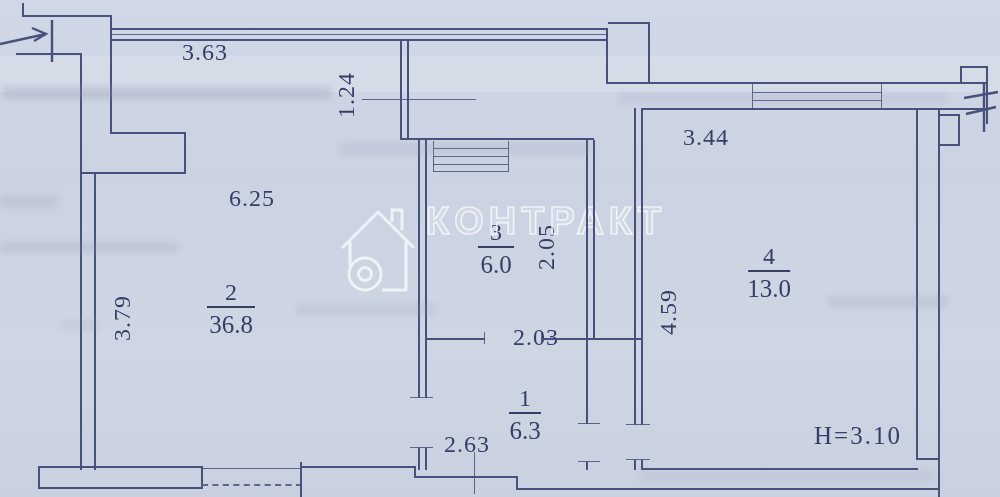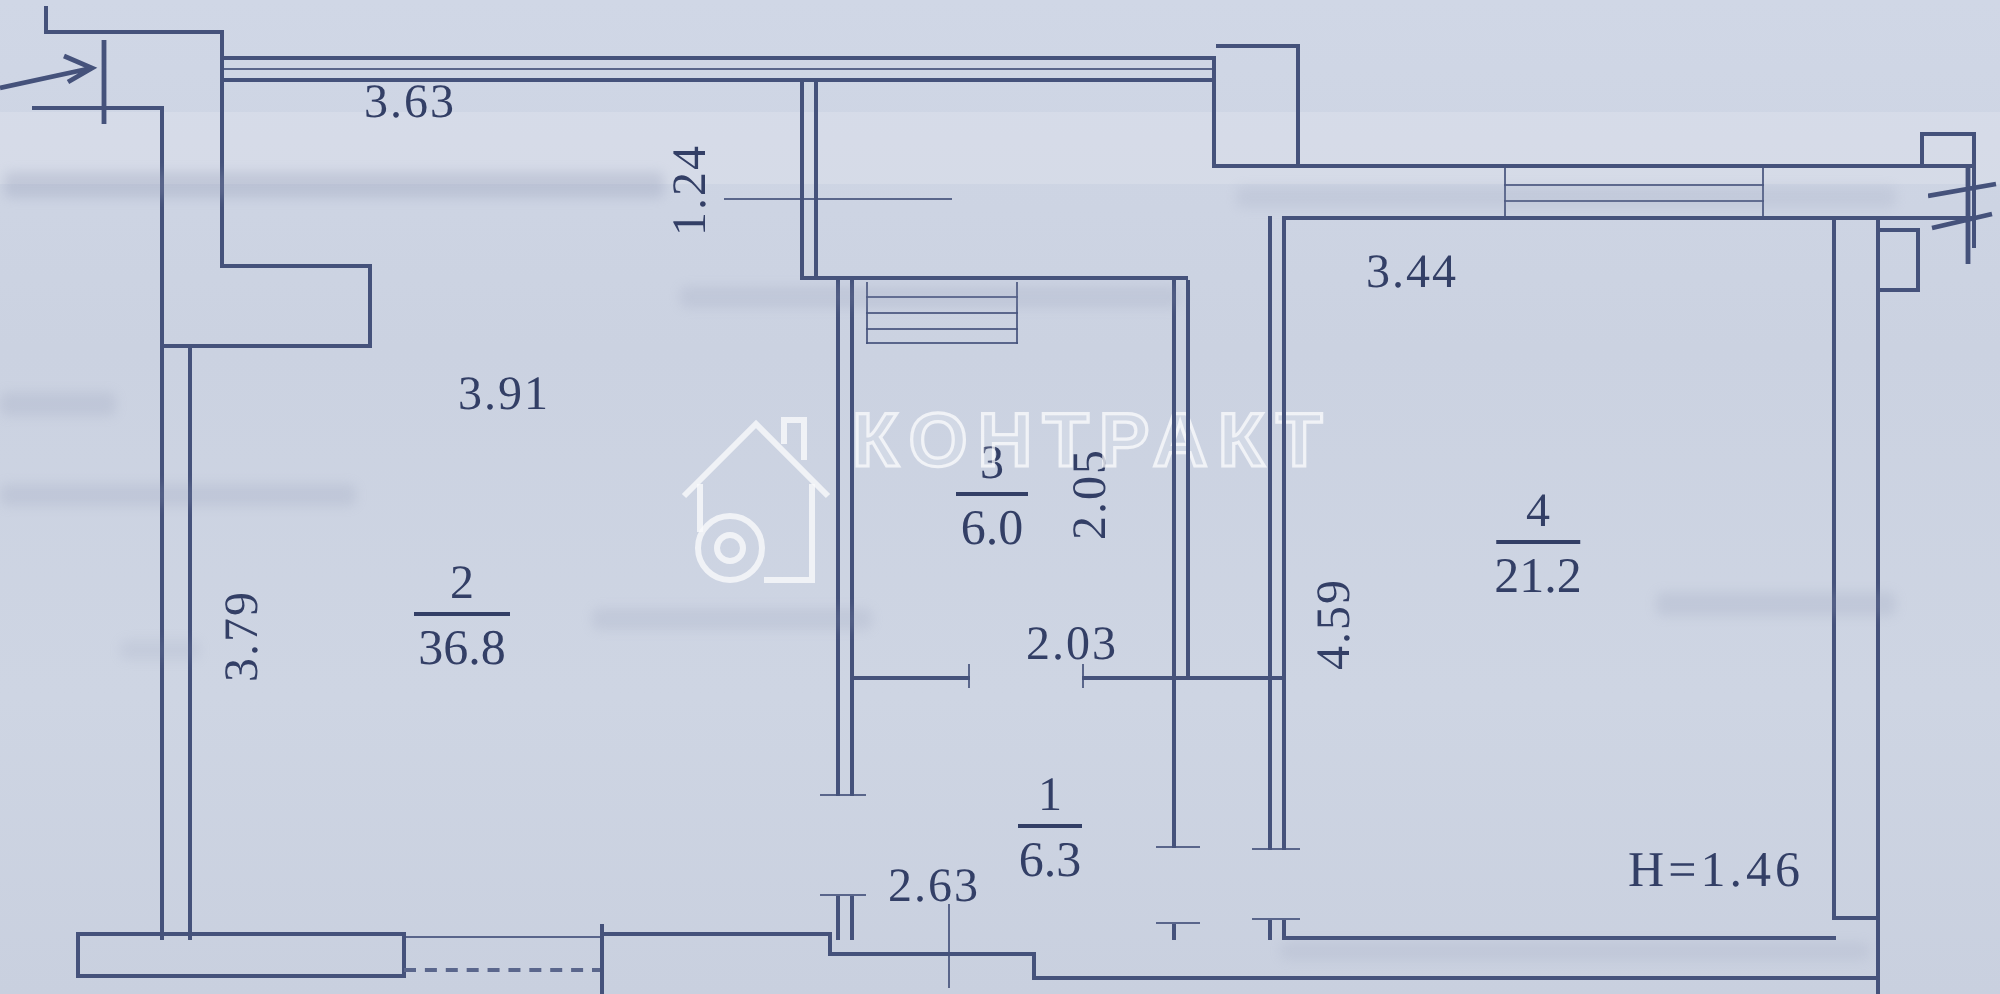--- a/index.html
+++ b/index.html
@@ -47,43 +47,43 @@
 
   <svg class="brk" style="left:0;top:16px" width="78" height="48" viewBox="0 0 78 48">
     <path d="M0,28 L46,18 M32,12 L46,18 L34,25 M52,4 L52,46"></path>
   </svg>
   <svg class="brk" style="left:964px;top:82px" width="36" height="52" viewBox="0 0 36 52">
     <path d="M0,16 L34,10 M2,32 L32,25 M20,0 L20,50"></path>
   </svg>
 
   <div class="dim" style="left:205px;top:52px">3.63</div>
   <div class="dim v" style="left:346px;top:95px">1.24</div>
-  <div class="dim" style="left:252px;top:198px">3.91</div>
+  <div class="dim" style="left:252px;top:198px">6.25</div>
   <div class="dim v" style="left:122px;top:318px">3.79</div>
-  <div class="dim" style="left:536px;top:323px">2.03</div>
+  <div class="dim" style="left:536px;top:337px">2.03</div>
   <div class="dim v" style="left:546px;top:247px">2.05</div>
   <div class="dim" style="left:706px;top:137px">3.44</div>
   <div class="dim v" style="left:668px;top:312px">4.59</div>
   <div class="dim" style="left:467px;top:444px">2.63</div>
-  <div class="dim h-label" style="left:858px;top:436px">H=1.46</div>
+  <div class="dim h-label" style="left:858px;top:436px">H=3.10</div>
 
   <div class="rl" style="left:231px;top:280px">
     <div class="rn">2</div>
     <div class="ru" style="width:48px"></div>
     <div class="ra">36.8</div>
   </div>
   <div class="rl" style="left:496px;top:220px">
     <div class="rn">3</div>
     <div class="ru" style="width:36px"></div>
     <div class="ra">6.0</div>
   </div>
   <div class="rl" style="left:769px;top:244px">
     <div class="rn">4</div>
     <div class="ru" style="width:42px"></div>
-    <div class="ra">21.2</div>
+    <div class="ra">13.0</div>
   </div>
   <div class="rl" style="left:525px;top:386px">
     <div class="rn">1</div>
     <div class="ru" style="width:32px"></div>
     <div class="ra">6.3</div>
   </div>
 
   <div class="wm">
     <svg class="wm-logo" width="84" height="96" viewBox="0 0 84 96" stroke="rgba(255,255,255,.78)" stroke-width="3" fill="none">
       <path d="M6,46 L42,10 L78,46"></path>

